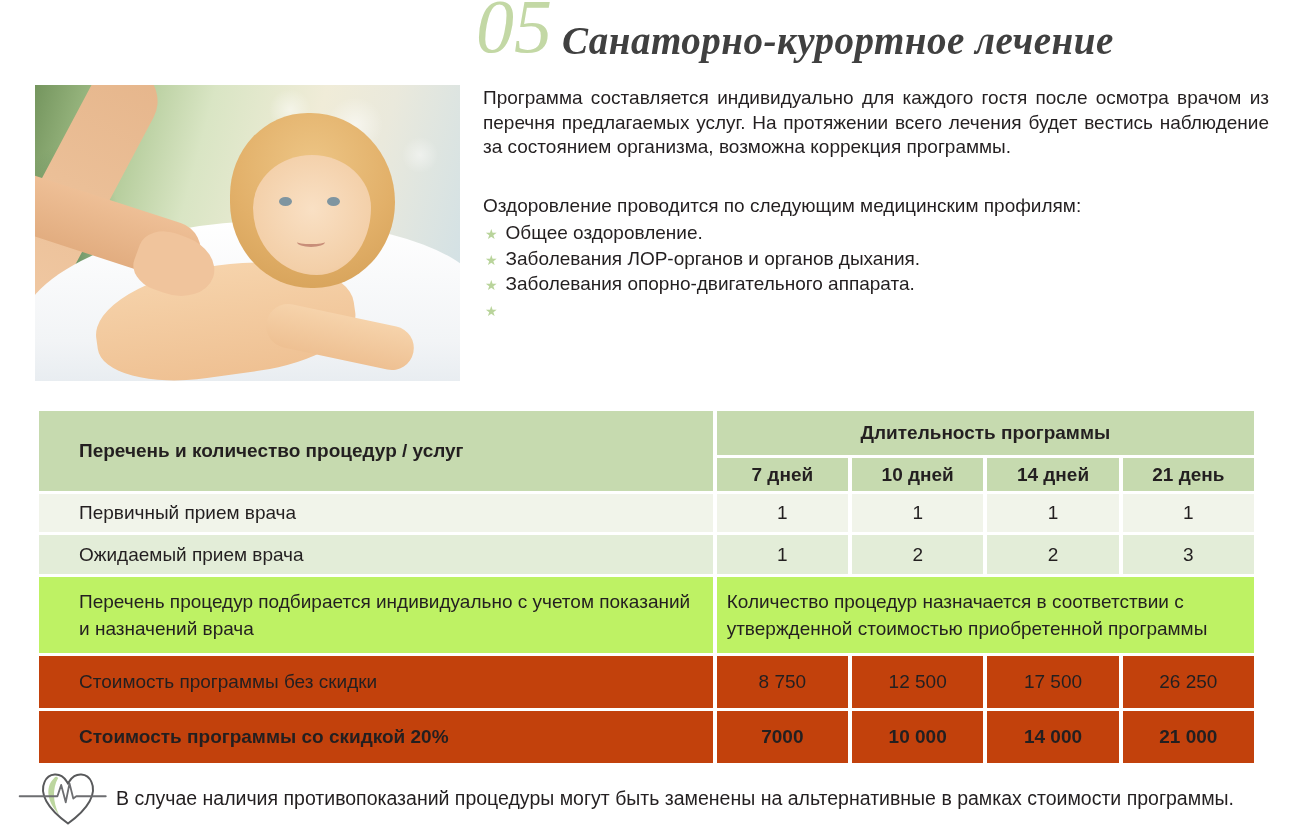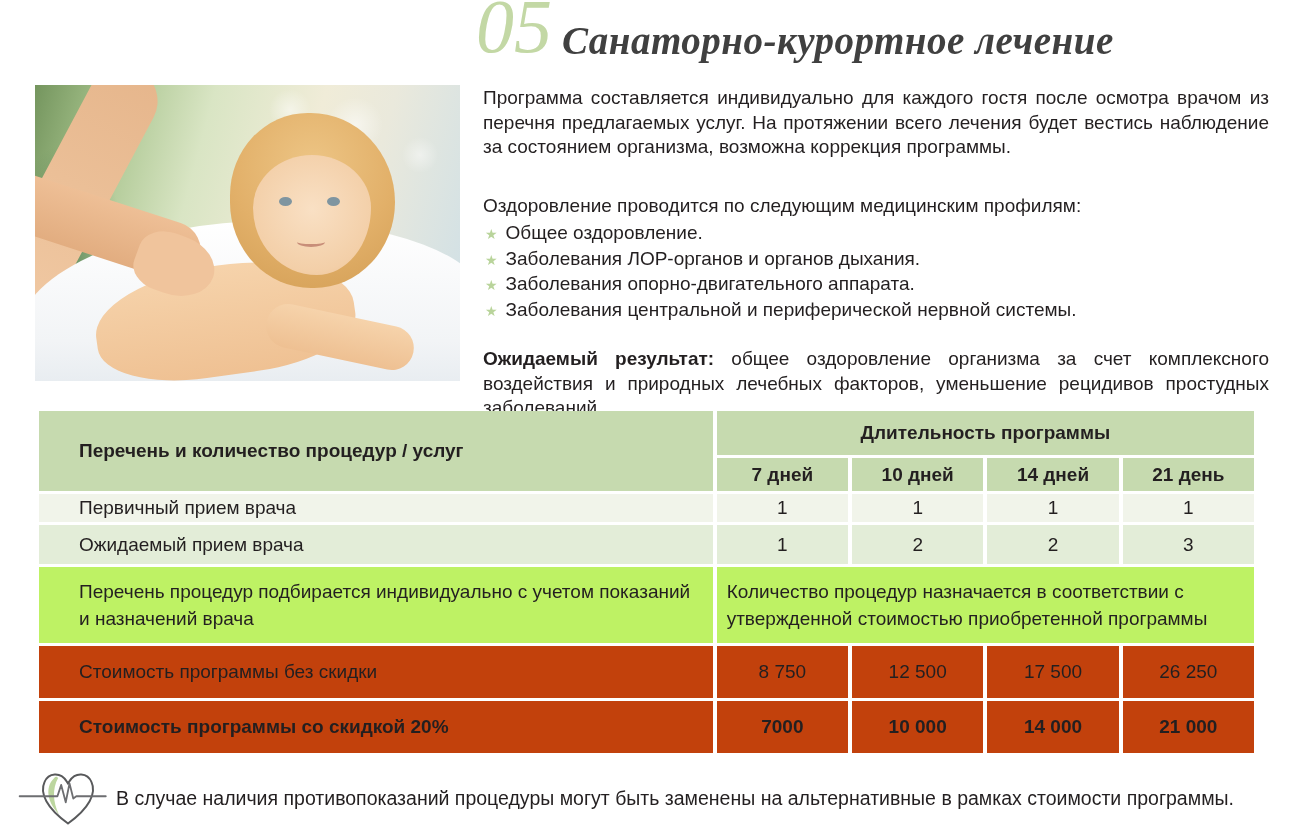--- a/index.html
+++ b/index.html
@@ -96,21 +96,21 @@
   }
   .price-table col.c-label { width:672px; }
   .price-table col.c-num { width:131px; }
   .price-table td, .price-table th { vertical-align:middle; }
   .th-green { background:#c6daaf; font-weight:bold; text-align:center; }
   .th-label { text-align:left; padding-left:40px; }
   .row-h1 td, .row-h1 th { height:44px; }
   .row-h2 td, .row-h2 th { height:33px; }
   .cell-label { text-align:left; padding-left:40px; }
   .cell-num { text-align:center; }
-  .r-light td { background:#f1f4ea; height:28px; }
+  .r-light td { background:#f1f4ea; height:38px; }
   .r-mid td { background:#e3edd8; height:39px; }
   .r-tall td { background:#bef264; height:76px; }
   .r-green td { background:#c2410c; height:52px; }
   .r-green.bold td { font-weight:bold; }
   .merged-note { display:block; max-width:525px; padding-left:10px; line-height:27px; }
   .tall-label { display:block; max-width:620px; line-height:27px; }
 
   
   .note-icon { position:absolute; left:18px; top:763px; }
   .note-text { position:absolute; left:116px; top:787px; width:1170px; font-size:19.5px; }
@@ -150,25 +150,23 @@
       <li>
         <span class="star">★</span>
         <span>Заболевания ЛОР-органов и органов дыхания.</span>
       </li>
       <li>
         <span class="star">★</span>
         <span>Заболевания опорно-двигательного аппарата.</span>
       </li>
       <li>
         <span class="star">★</span>
-        <span>Заболевания центральной и периферической нервной системы.</span>
       </li>
     </ul>
 
-    <p class="expected"><b>Ожидаемый результат:</b><span> общее оздоровление организма за счет комплексного воздействия и природных лечебных факторов, уменьшение рецидивов простудных заболеваний.</span></p>
   </div>
 
   <table class="price-table">
     <colgroup>
       <col class="c-label">
         <col class="c-num">
         <col class="c-num">
         <col class="c-num">
         <col class="c-num">
     </colgroup>

